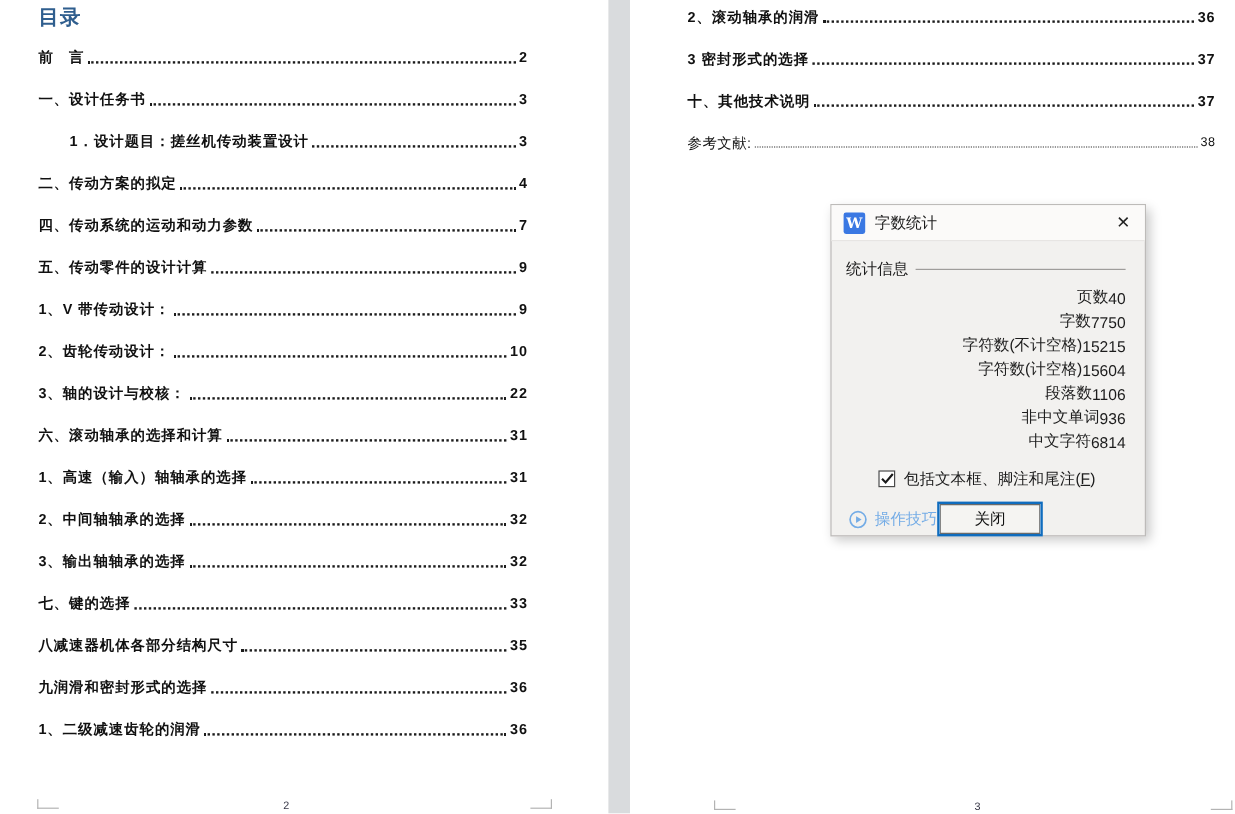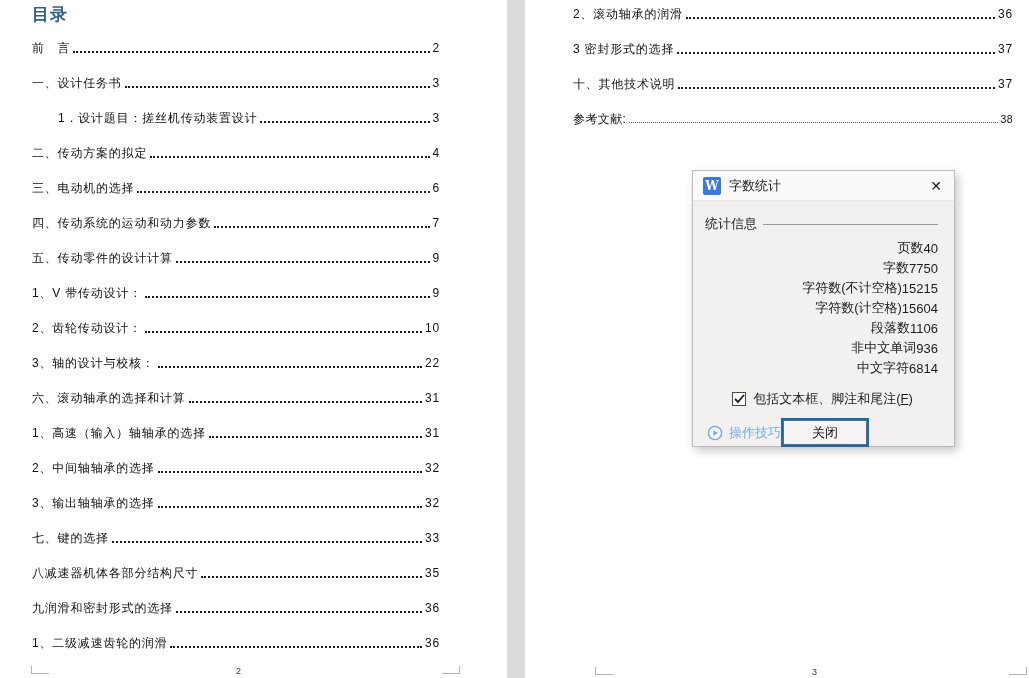--- a/index.html
+++ b/index.html
@@ -26,21 +26,21 @@
   .toc-col{position:absolute;}
   .toc-col-left{left:14px;top:0;width:408px;}
   .toc-col-right{left:48px;top:8px;width:440px;}
   .toc-title{
     font-size:17px;font-weight:bold;color:var(--heading-blue);
     margin-top:4px;line-height:22px;letter-spacing:1px;
   }
   .toc-row{
     display:flex;align-items:flex-end;
     height:13px;line-height:13px;margin-top:22px;
-    font-size:12px;font-weight:normal;letter-spacing:.8px;
+    font-size:12px;font-weight:bold;letter-spacing:.8px;
     white-space:nowrap;
   }
   .toc-col-left .toc-row:first-of-type{margin-top:16px;}
   .toc-col-right .toc-row:first-of-type{margin-top:0;}
   .toc-row .leader{
     flex:1;border-bottom:2px dotted #1c1c1c;
     margin:0 3px 2px 3px;min-width:10px;
   }
   .toc-row .pageno{font-size:12px;}
   .toc-row.indent{padding-left:26px;}
@@ -110,25 +110,20 @@
         </div>
         <div class="toc-row indent">
           <span class="t">1．设计题目：搓丝机传动装置设计</span>
           <span class="leader"></span>
           <span class="pageno">3</span>
         </div>
         <div class="toc-row">
           <span class="t">二、传动方案的拟定</span>
           <span class="leader"></span>
           <span class="pageno">4</span>
-        </div>
-        <div class="toc-row">
-          <span class="t">三、电动机的选择</span>
-          <span class="leader"></span>
-          <span class="pageno">6</span>
         </div>
         <div class="toc-row">
           <span class="t">四、传动系统的运动和动力参数</span>
           <span class="leader"></span>
           <span class="pageno">7</span>
         </div>
         <div class="toc-row">
           <span class="t">五、传动零件的设计计算</span>
           <span class="leader"></span>
           <span class="pageno">9</span>

